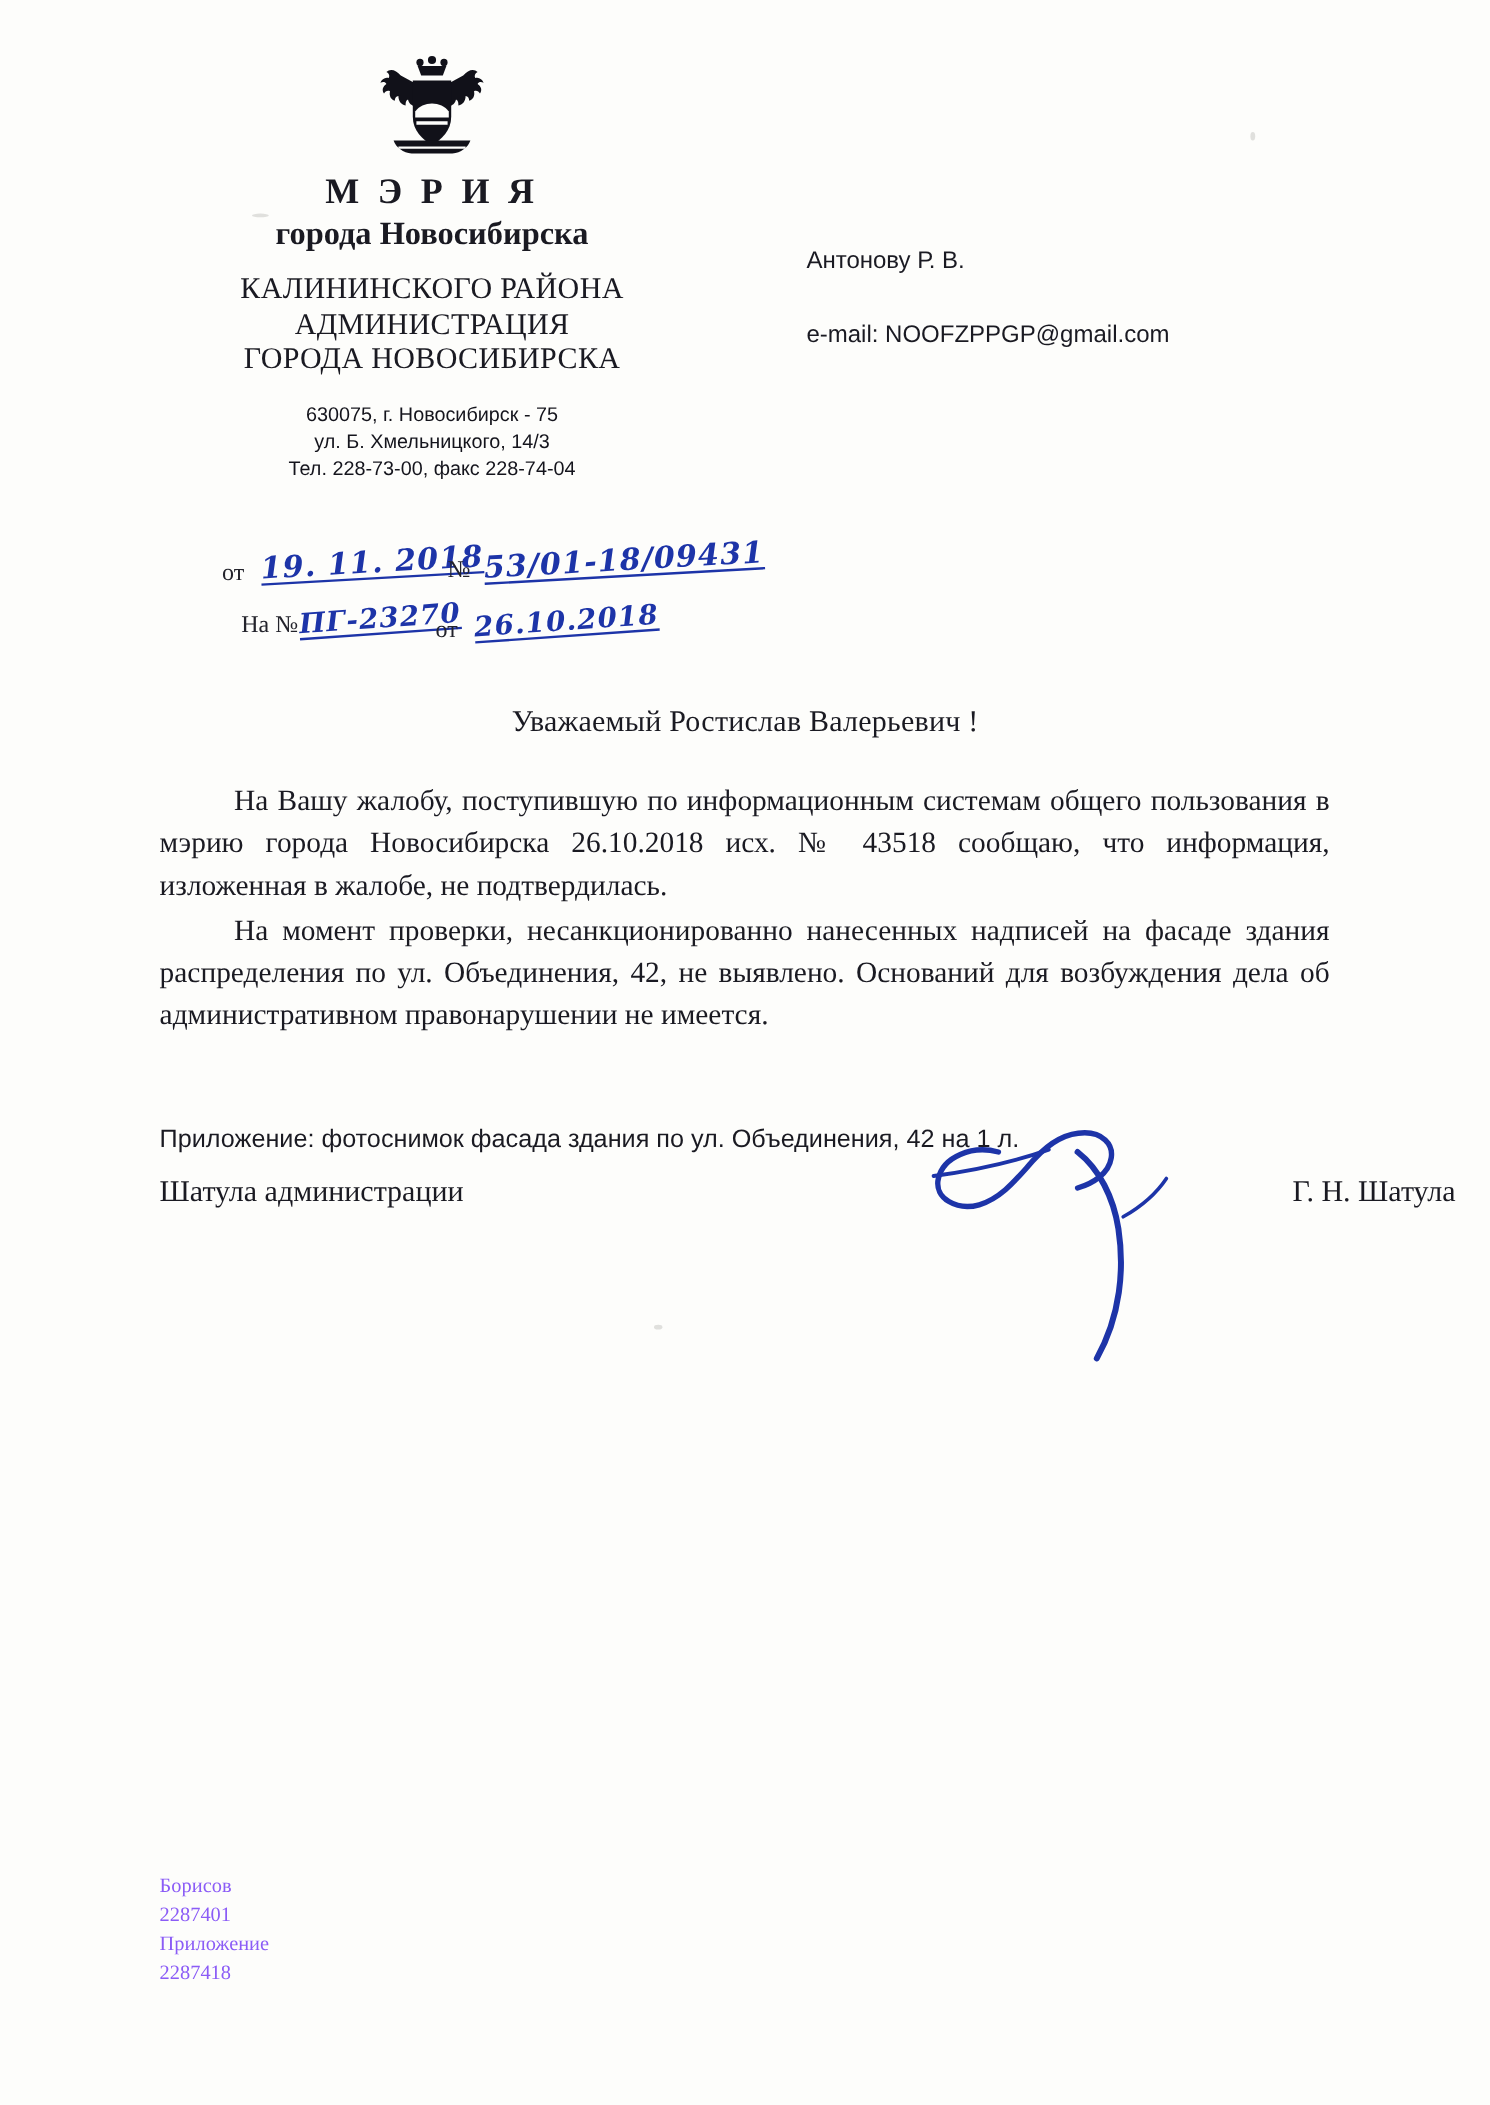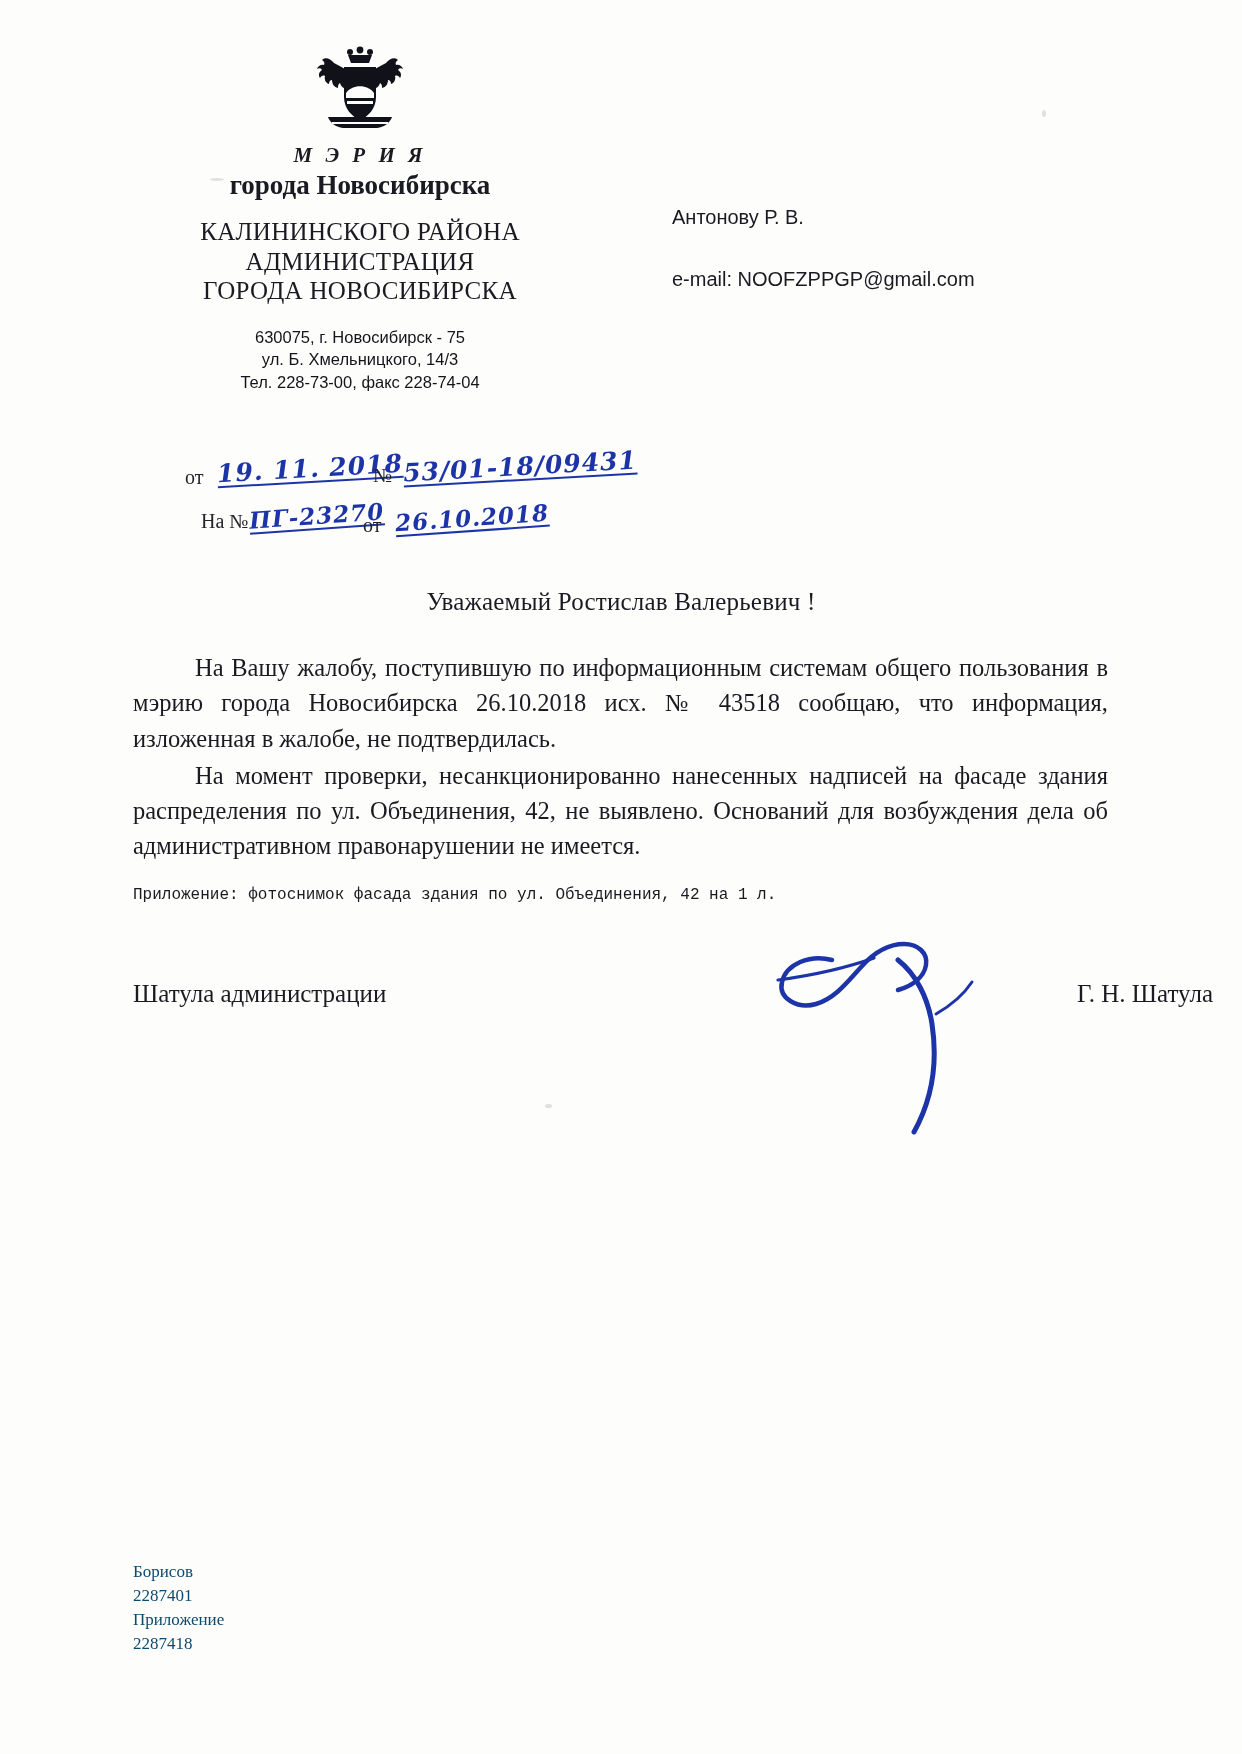--- a/index.html
+++ b/index.html
@@ -31,24 +31,23 @@
   }
   .crest {
     width: 112px;
     height: 92px;
     margin: 0 auto 6px auto;
     display: block;
   }
   .org-title-1 {
     font-family: "Liberation Serif", serif;
     font-weight: bold;
-    font-size: 21px;
+    font-size: 30px;
     letter-spacing: 4px;
     margin: 4px 0 2px 0;
-    font-style: italic;
   }
   .org-title-2 {
     font-family: "Liberation Serif", serif;
     font-weight: bold;
     font-size: 27px;
     margin: 0 0 16px 0;
   }
   .org-admin {
     font-family: "Liberation Serif", serif;
     font-size: 25px;
@@ -127,24 +126,24 @@
     line-height: 1.44;
     text-align: justify;
   }
   .body p {
     margin: 0 0 2px 0;
     text-indent: 62px;
   }
   .attachment {
     position: absolute;
     left: 133px;
-    top: 886px;
+    top: 938px;
     width: 975px;
-    font-family: Liberation Mono, monospace;
-    font-size: 16px;
+    font-family: Liberation Sans, sans-serif;
+    font-size: 21px;
   }
 
   
   .sig-row {
     position: absolute;
     left: 133px;
     top: 980px;
     width: 1080px;
     font-family: "Liberation Serif", serif;
     font-size: 25px;
@@ -162,21 +161,21 @@
   }
 
   
   .executors {
     position: absolute;
     left: 133px;
     top: 1560px;
     font-family: "Liberation Serif", serif;
     font-size: 17px;
     line-height: 1.42;
-    color: #0c4a6e;
+    color: #8b5cf6;
   }
 
   
   .speck {
     position: absolute;
     background: #c9c9c4;
     border-radius: 50%;
     opacity: .55;
   }
 </style>

